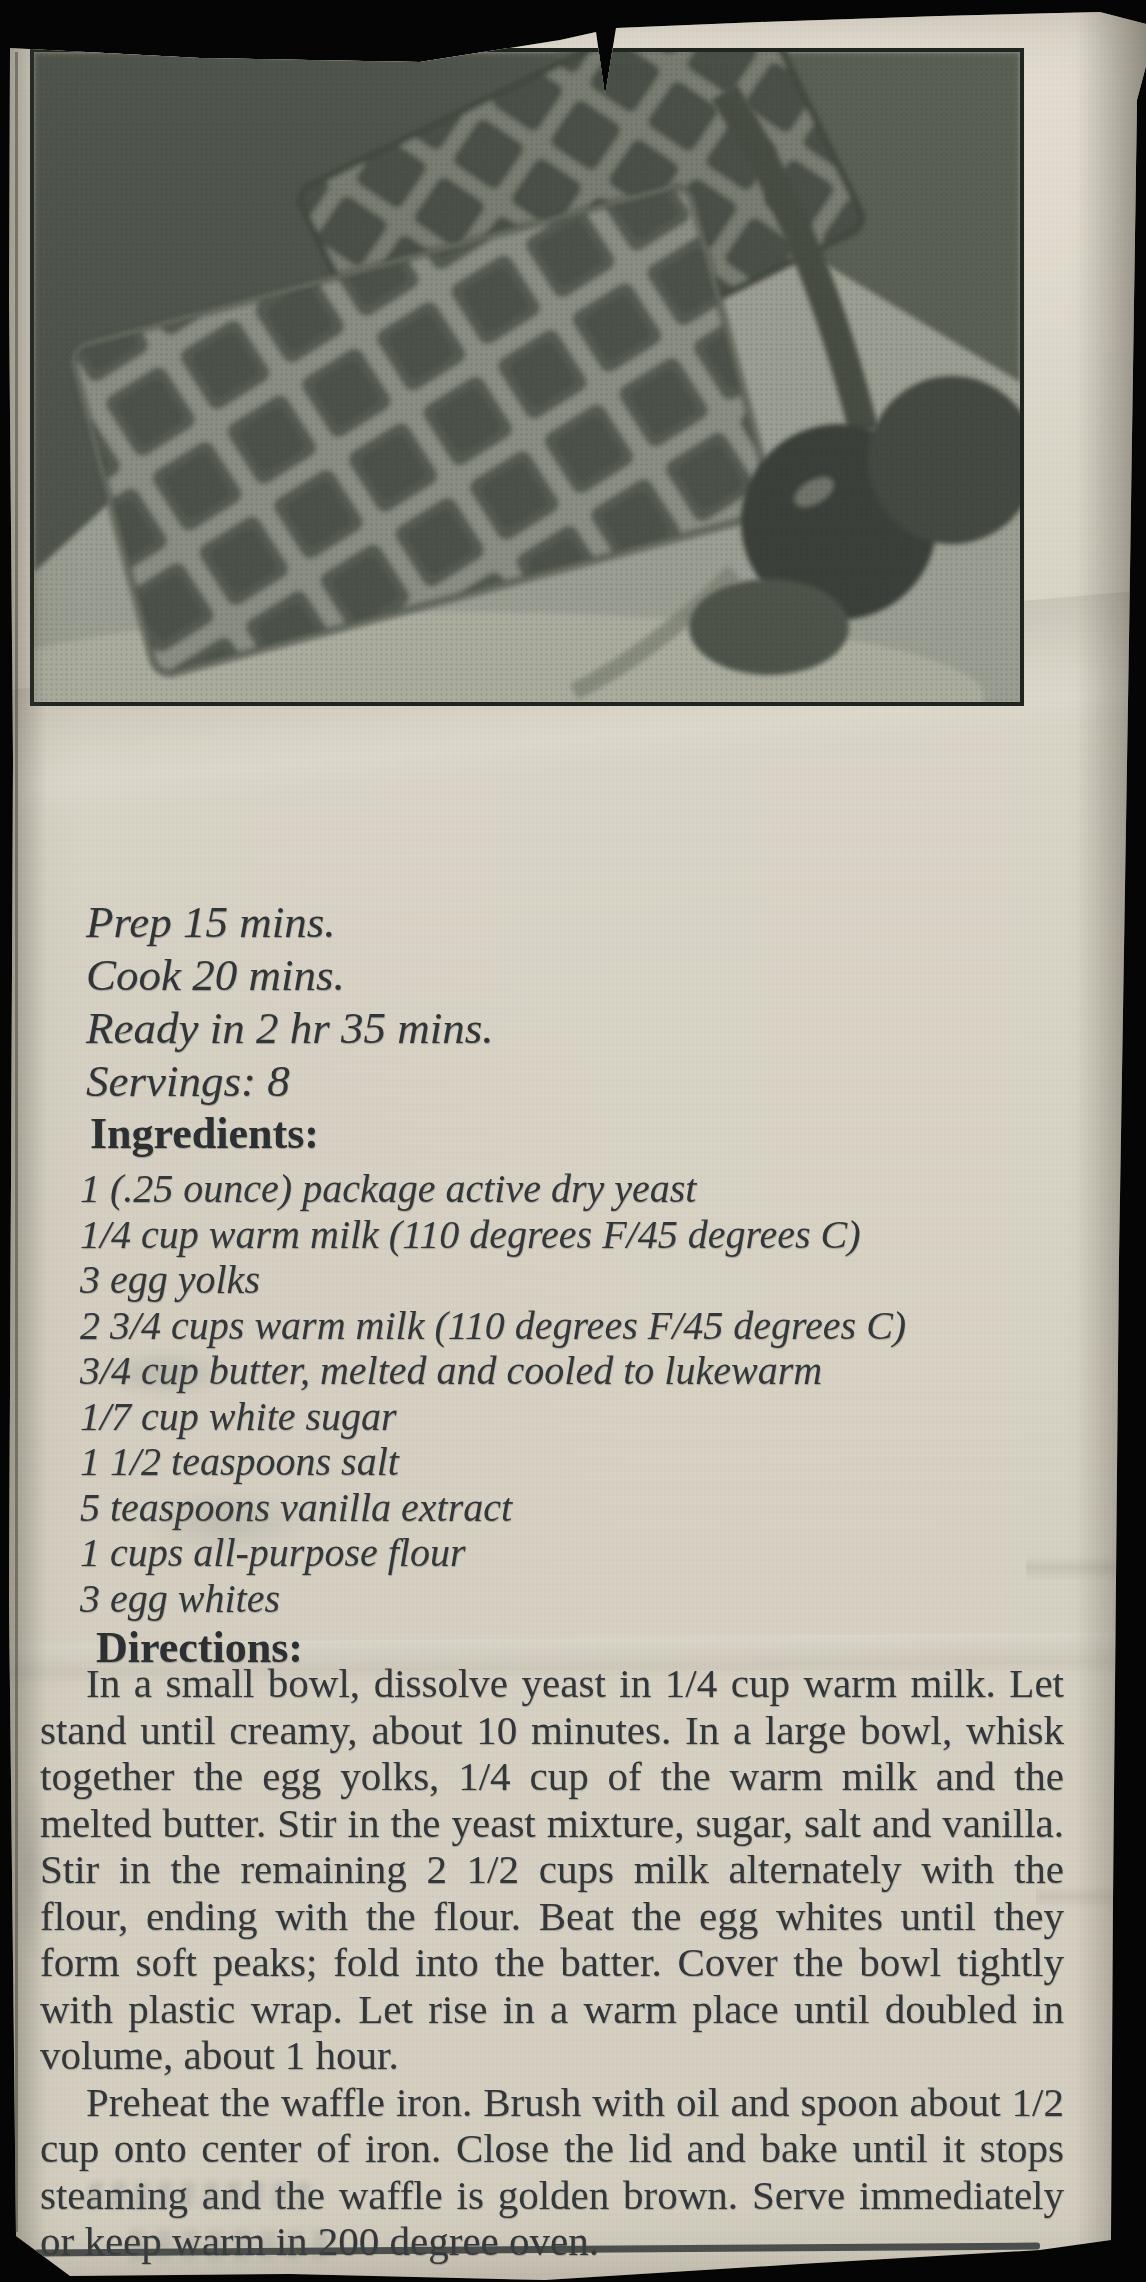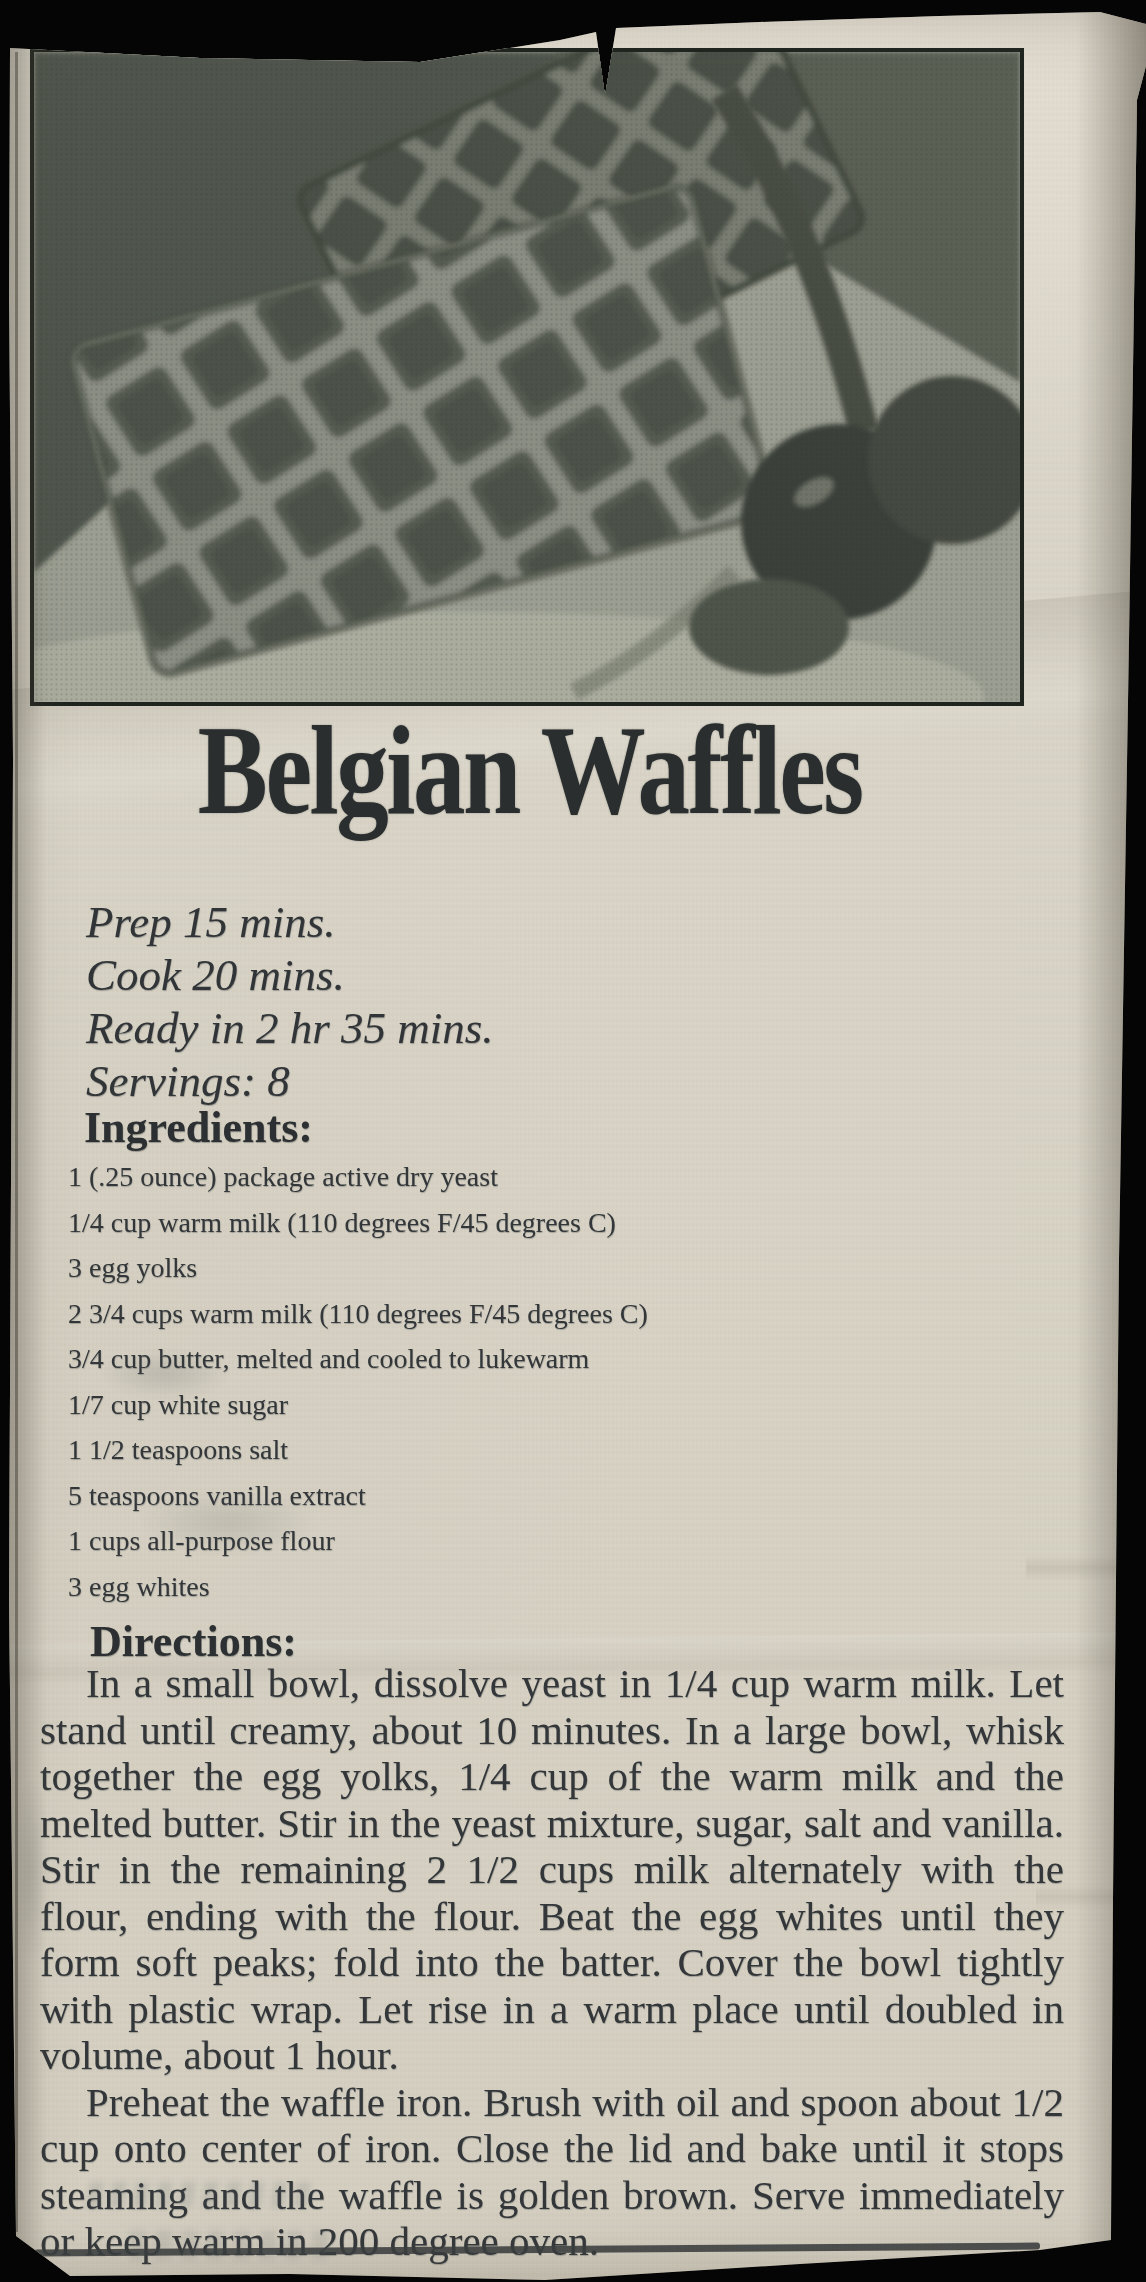--- a/index.html
+++ b/index.html
@@ -36,26 +36,26 @@
   .photo-frame{position:absolute;left:30px;top:48px;width:986px;height:650px;
     border:4px solid #20241f;box-sizing:content-box;background:#989b8f;overflow:hidden;}
   .photo-frame svg{display:block;width:100%;height:100%;}
   .photo-tint{position:absolute;inset:0;pointer-events:none;background:rgba(88,94,82,.10);}
   .recipe-title{position:absolute;left:0;top:700px;width:1060px;margin:0;text-align:center;
     font-weight:700;font-size:128px;line-height:1.1;color:#2a2e2f;white-space:nowrap;
     text-shadow:0 0 2px rgba(42,46,47,.45);}
   .recipe-title span{display:inline-block;transform:scaleX(.82);letter-spacing:-3px;}
   .meta{position:absolute;left:86px;top:896px;font-style:italic;font-size:45px;line-height:53px;
     color:#313538;text-shadow:.5px .5px .9px rgba(49,53,56,.35);}
-  .section-heading{position:absolute;margin:4px;font-weight:700;font-size:44px;color:#2c3032;
+  .section-heading{position:absolute;margin:10px;font-weight:700;font-size:44px;color:#2c3032;
     text-shadow:.5px .5px .9px rgba(44,48,50,.35);}
   .ing-head{left:80px;top:1098px;}
   .dir-head{left:86px;top:1612px;}
-  .ing-list{position:absolute;left:64px;top:1150px;margin:4px;padding:0;list-style:none;
-    font-size:28px;line-height:45.5px;color:#33373a;text-shadow:.5px .5px .9px rgba(51,55,58,.32);}
+  .ing-list{position:absolute;left:64px;top:1150px;margin:16px;padding:0;list-style:none;
+    font-size:40px;line-height:45.5px;color:#33373a;text-shadow:.5px .5px .9px rgba(51,55,58,.32);font-style:italic;}
   .dir-body{position:absolute;left:40px;top:1660px;width:1024px;font-size:41px;line-height:46.5px;
     color:#33373a;text-align:justify;text-shadow:.5px .5px .9px rgba(51,55,58,.32);}
   .dir-body p{margin:0;text-indent:46px;}
   .bottom-rule{position:absolute;left:34px;top:2246px;width:1006px;height:7px;background:#383c3d;
     border-radius:3px;transform:rotate(-.4deg);opacity:.88;}
   .smudge{position:absolute;pointer-events:none;}
   .smudge-ghost-1{left:88px;top:2182px;width:230px;height:26px;filter:blur(3px);opacity:.32;
     transform:skewX(-8deg);
     background:repeating-linear-gradient(90deg,rgba(88,94,100,.45) 0 14px,transparent 14px 23px);}
   .smudge-ghost-2{left:130px;top:2230px;width:200px;height:30px;filter:blur(3px);opacity:.28;
@@ -114,21 +114,20 @@
         <path d="M700,520 Q620,600 540,640" stroke="#7f8277" stroke-width="18" fill="none" opacity=".7" filter="url(#ph-soft)"></path>
         <circle cx="805" cy="470" r="98" fill="#383d37" filter="url(#ph-soft)"></circle>
         <circle cx="918" cy="408" r="84" fill="#42473f" filter="url(#ph-soft)"></circle>
         <ellipse cx="735" cy="575" rx="80" ry="48" fill="#4e534a" filter="url(#ph-soft)"></ellipse>
         <ellipse cx="780" cy="440" rx="22" ry="12" fill="#8b8e82" opacity=".7" transform="rotate(-30 780 440)" filter="url(#ph-soft)"></ellipse>
         <rect width="986" height="650" fill="url(#ph-dots)" opacity=".16"></rect>
       </svg>
       <div class="photo-tint"></div>
     </div>
 
-    <h1 class="recipe-title"><span>Belgian Waffles</span></h1>
 
     <div class="meta">
       <div>Prep 15 mins.</div>
       <div>Cook 20 mins.</div>
       <div>Ready in 2 hr 35 mins.</div>
       <div>Servings: 8</div>
     </div>
 
     <h2 class="section-heading ing-head">Ingredients:</h2>
     <ul class="ing-list">

